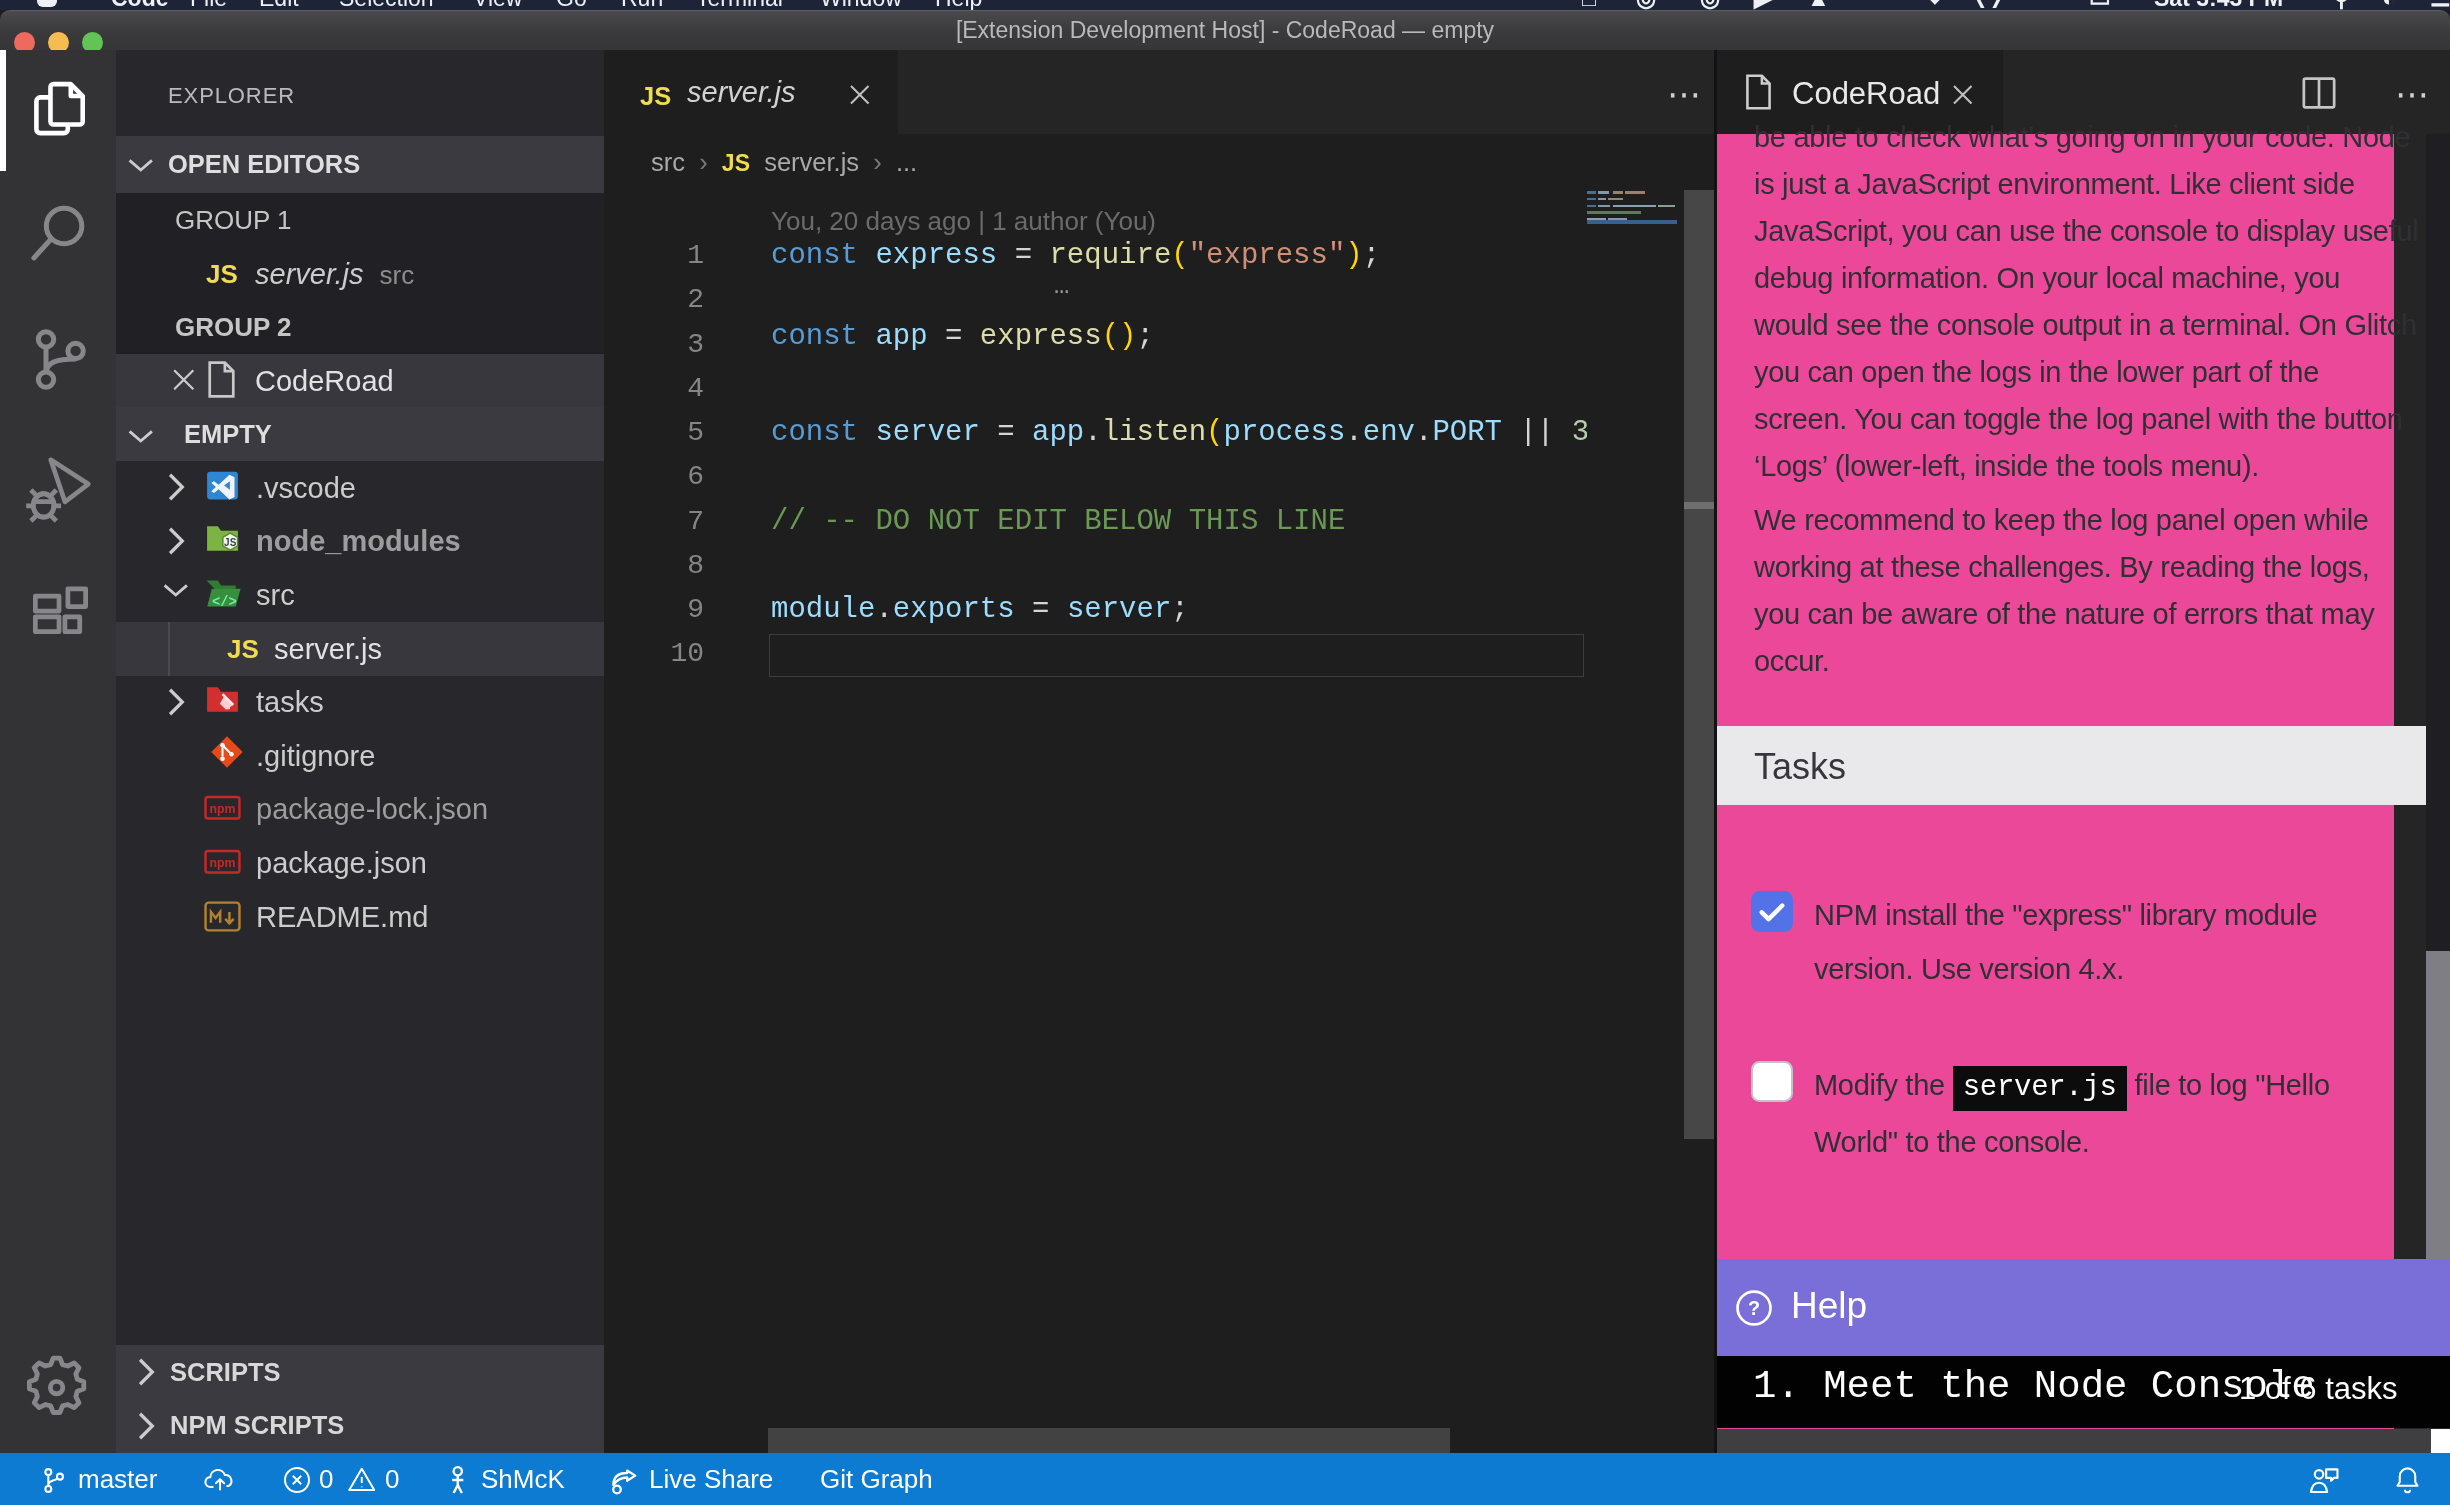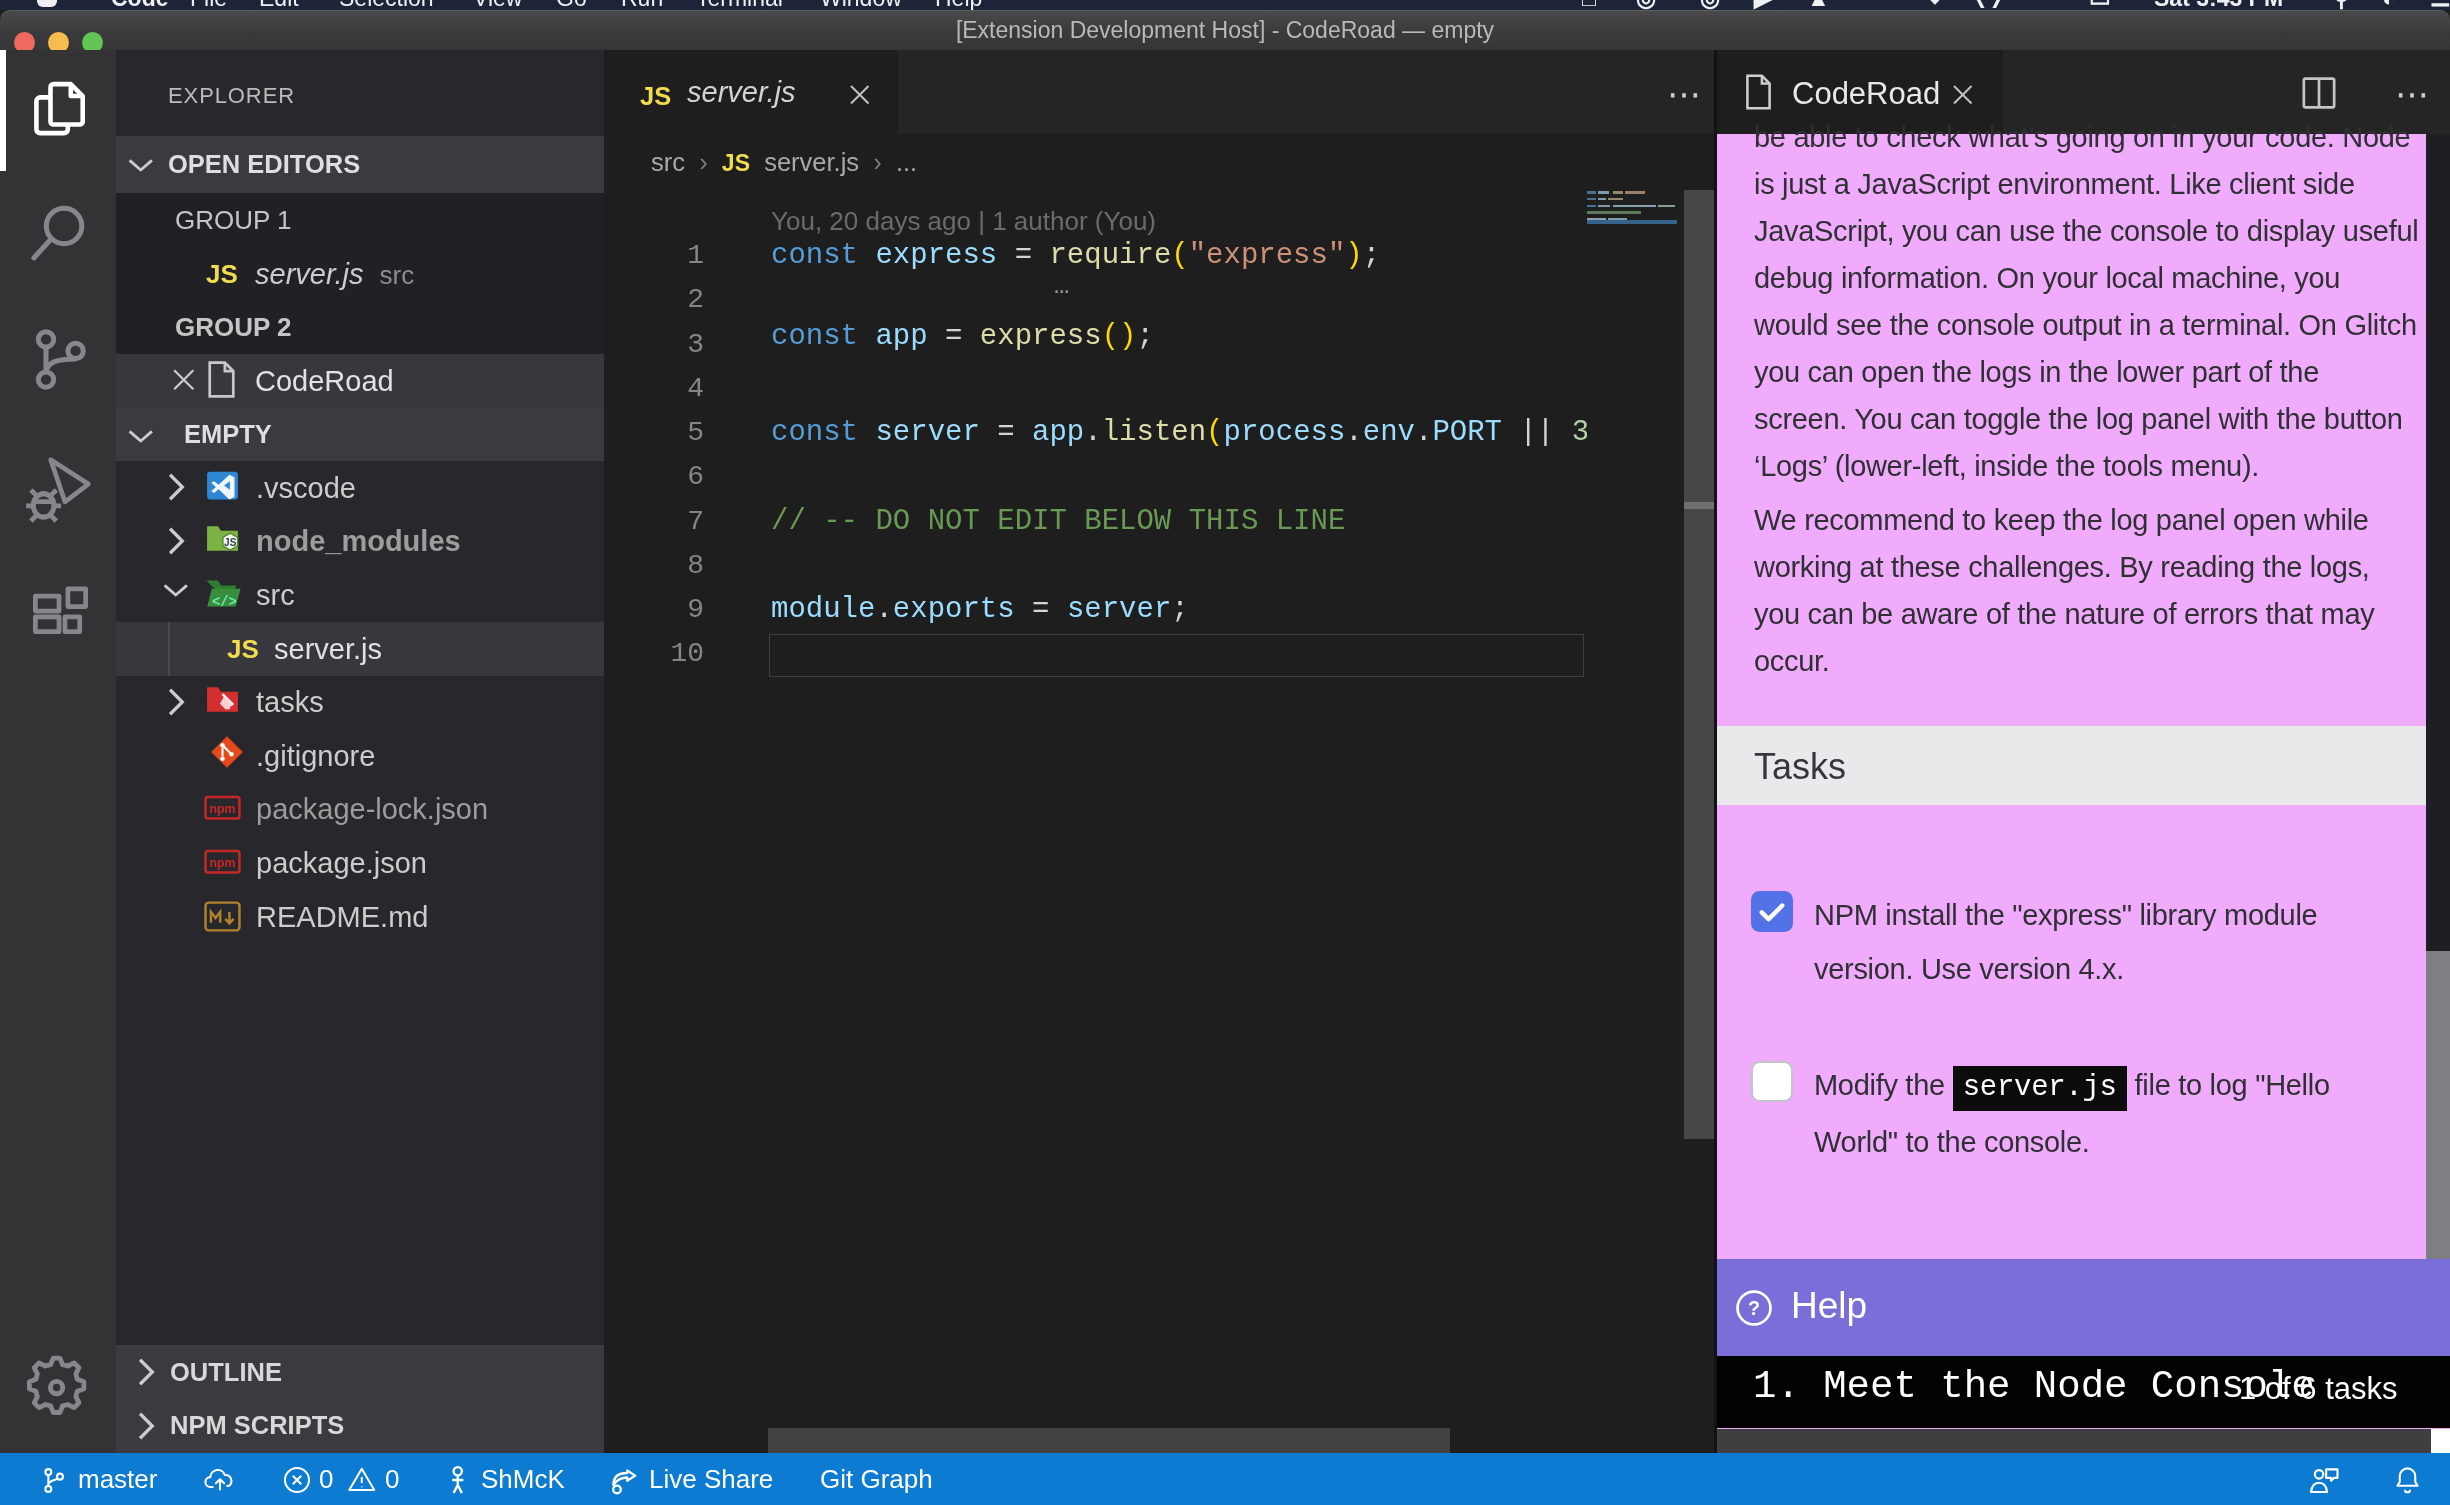--- a/index.html
+++ b/index.html
@@ -40,21 +40,21 @@
   #breadcrumb { position:absolute; left:47px; top:84px; height:56px; color:#a9a9a9; font-size:25.5px; line-height:56px; }
   .codeline { position:absolute; left:167px; font-family:"Liberation Mono", monospace; font-size:29px; line-height:44px; white-space:pre; }
   .lnum { position:absolute; width:100px; text-align:right; color:#858585; font-family:"Liberation Mono", monospace; font-size:28px; line-height:44px; }
   .c-kw { color:#569cd6; } .c-var { color:#9cdcfe; } .c-fn { color:#dcdcaa; }
   .c-str { color:#ce9178; } .c-p { color:#d4d4d4; } .c-com { color:#6a9955; }
   .c-gold { color:#ffd700; }
 
   
   #panel { left:1714px; top:50px; width:736px; height:1411px; background:#252526; }
   #ptab { position:absolute; left:0; top:0; width:289px; height:84px; background:#1e1e1e; }
-  #webview { position:absolute; left:0; top:84px; width:736px; height:1295px; background:#f0abfc; }
+  #webview { position:absolute; left:0; top:84px; width:680px; height:1295px; background:#ec4899; }
   .wv-p { position:absolute; left:40px; color:#303034; font-size:29px; letter-spacing:-0.3px; white-space:pre; }
 
   
   #statusbar { left:0; top:1453px; width:2450px; height:53px; background:#0c7bd1; color:#ffffff; }
   .st-item { position:absolute; top:0; height:53px; line-height:53px; font-size:26px; color:#fff; white-space:pre; }
 </style>
 </head>
 <body>
 <div id="stage">
   <div class="abs" id="menubar">
@@ -239,21 +239,21 @@
     <svg class="abs" style="left:88px; top:851px;" width="37" height="31" viewBox="0 0 24 20">
         <rect x="1" y="1" width="22" height="18" rx="2" fill="none" stroke="#b0812f" stroke-width="1.6"></rect>
         <path d="M4.5 14 V7 l3 4 3-4 v7 M16.5 7 v7 M13.8 11.5 l2.7 3 2.7-3" fill="none" stroke="#b0812f" stroke-width="1.6"></path>
       </svg>
     <div class="sb-label" style="left:140px; top:840px;">README.md</div>
 
     <div class="abs" style="left:0; top:1295px; width:488px; height:117px; background:#3a3a40;"></div>
     <svg class="abs" style="left:19.6px; top:1305px;" width="20.4" height="34" viewBox="0 0 10 16">
         <path d="M2 2 l6 6-6 6" fill="none" stroke="#cccccc" stroke-width="1.6"></path>
       </svg>
-    <div class="sb-label sb-bold" style="left:54px; top:1295px; height:54px; line-height:54px; color:#d8d8d8;">OUTLINE</div>
+    <div class="sb-label sb-bold" style="left:54px; top:1295px; height:54px; line-height:54px; color:#d8d8d8;">SCRIPTS</div>
     <svg class="abs" style="left:19.6px; top:1359px;" width="20.4" height="34" viewBox="0 0 10 16">
         <path d="M2 2 l6 6-6 6" fill="none" stroke="#cccccc" stroke-width="1.6"></path>
       </svg>
     <div class="sb-label sb-bold" style="left:54px; top:1348px; height:54px; line-height:54px; color:#d8d8d8;">NPM SCRIPTS</div>
   </div>
   <div class="abs" id="editor">
     <div id="tabbar"></div>
     <div id="tab-active"></div>
     <div class="abs" style="left:36px; top:32px; font-weight:bold; font-size:25.5px; color:#f0dc4e; font-family:'Liberation Sans';">JS</div>
     <div class="abs" style="left:83px; top:25.5px; font-style:italic; font-size:29px; color:#d2d2d2;">server.js</div>

